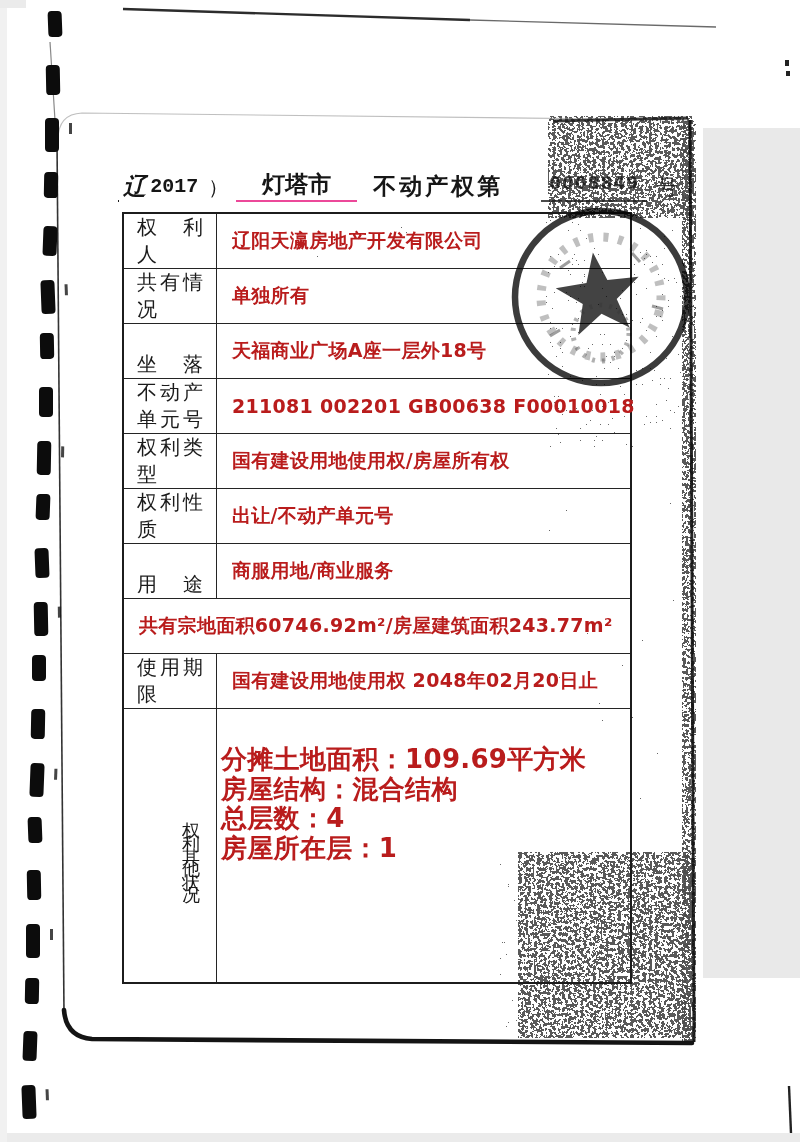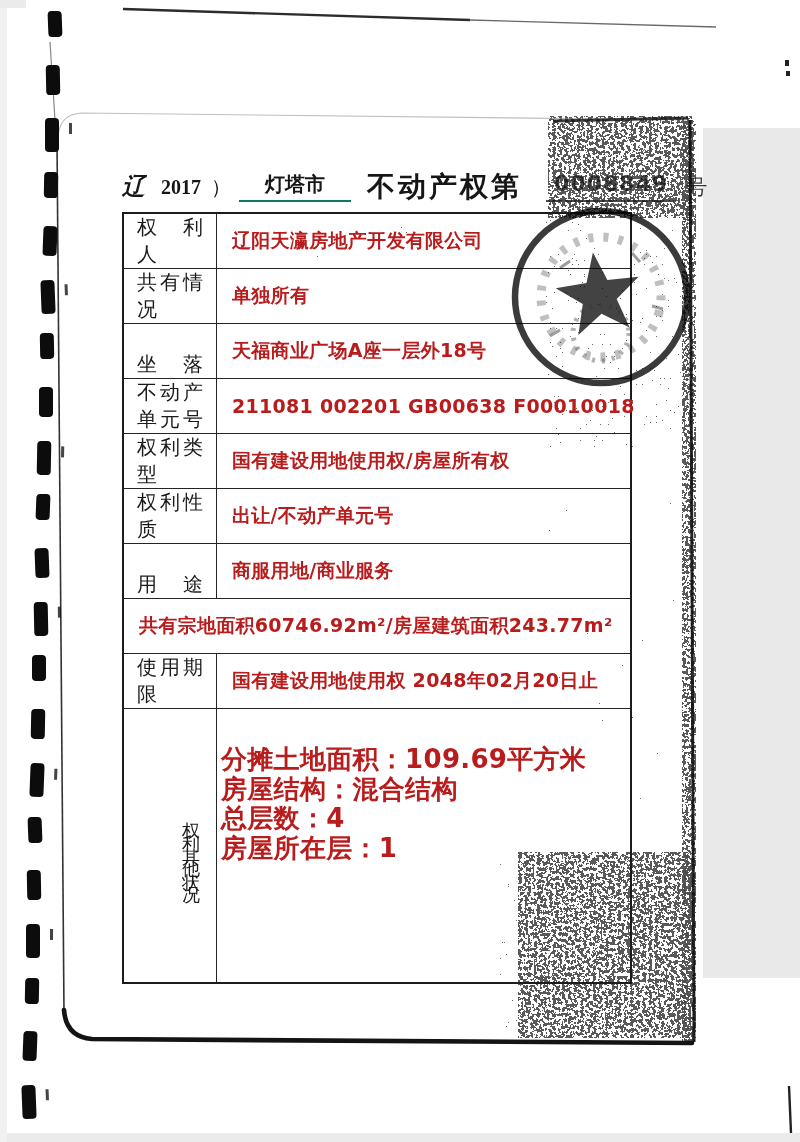--- a/index.html
+++ b/index.html
@@ -27,26 +27,26 @@
   .hole:nth-child(3n)::after{content:"";position:absolute;right:-13px;top:5px;width:3px;height:11px;background:#161616;opacity:.8;}
 
   
   .header{
     position:absolute;left:118px;top:158px;width:560px;height:44px;z-index:3;
     display:flex;align-items:flex-end;white-space:nowrap;
     font-family:"Liberation Serif","DejaVu Serif",serif;
   }
   .h-blank{display:inline-block;width:40px;border-bottom:2px solid #1d1d1d;height:30px;}
   .h-region{font-size:23px;font-style:italic;font-weight:600;margin-left:4px;line-height:30px;}
-  .h-year{font-size:20px;font-weight:600;margin-left:16px;line-height:30px;font-family:Liberation Serif, serif;}
+  .h-year{font-size:20px;font-weight:600;margin-left:4px;line-height:30px;font-family:Liberation Mono, monospace;}
   .h-paren{font-size:20px;margin-left:10px;line-height:30px;}
-  .h-city{font-size:20px;font-weight:600;margin-left:8px;line-height:29px;
-          border-bottom:2px solid #0f766e;padding:0 26px 1px 26px;}
-  .h-title{font-size:28px;font-weight:600;margin-left:16px;line-height:30px;letter-spacing:3px;}
-  .h-serial{font-size:22px;font-weight:600;margin-left:24px;line-height:29px;opacity:.8;
+  .h-city{font-size:23px;font-weight:600;margin-left:8px;line-height:29px;
+          border-bottom:2px solid #ec4899;padding:0 26px 1px 26px;}
+  .h-title{font-size:23px;font-weight:600;margin-left:16px;line-height:30px;letter-spacing:3px;}
+  .h-serial{font-size:17px;font-weight:600;margin-left:38px;line-height:29px;opacity:.8;
             border-bottom:2px solid #1d1d1d;padding:0 8px 2px 8px;font-family:"DejaVu Sans",sans-serif;letter-spacing:1px;}
   .h-suffix{font-size:21px;margin-left:10px;line-height:30px;opacity:.85;}
 
   
   .cert-table{
     position:absolute;left:122px;top:212px;width:506px;z-index:2;
     border:2px solid #1c1c1c;background:transparent;
   }
   .crow{display:flex;height:54px;border-bottom:1.6px solid #242424;}
   .crow:last-child{border-bottom:none;}

